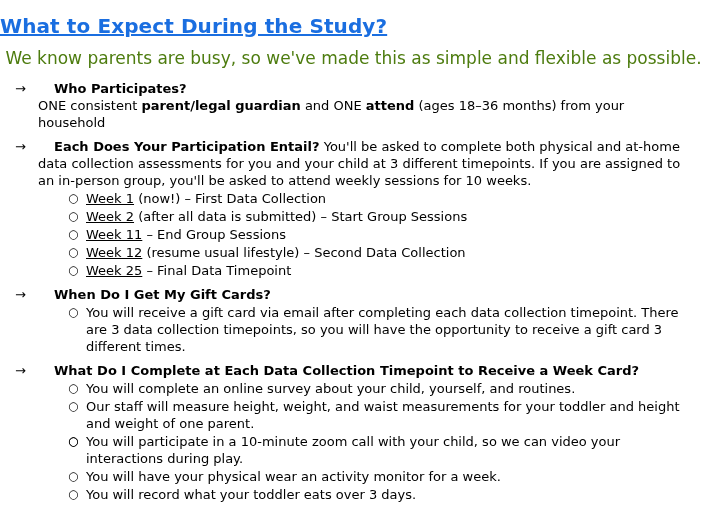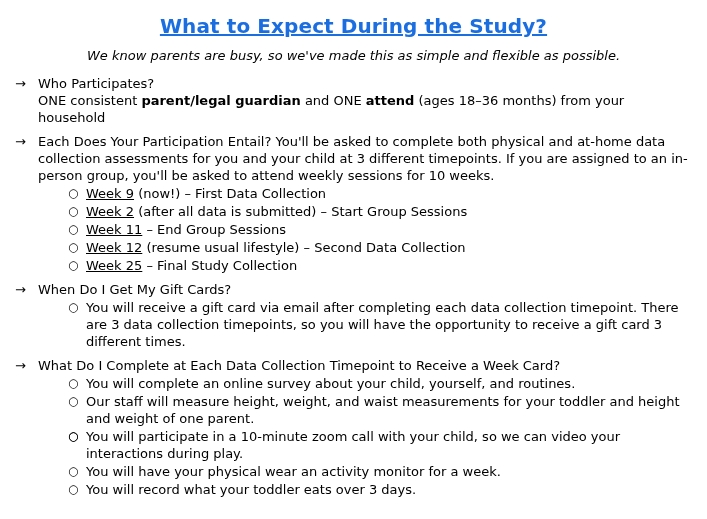--- a/index.html
+++ b/index.html
@@ -15,34 +15,32 @@
     overflow: hidden;
   }
   .page {
     position: relative;
     width: 707px;
     height: 519px;
     padding: 0;
     box-sizing: border-box;
   }
   .title {
-    text-align: center;
     color: #1a6ee0;
     font-weight: bold;
     font-size: 20px;
     text-decoration: underline;
     margin: 14px 0 0 0;
     letter-spacing: 0.1px;
   }
   .subtitle {
     text-align: center;
-    font-size: 13px;
+    font-size: 17px;
     margin: 10px 0 0 0;
-    color: #000000;
-    font-style: italic;
+    color: #4d7c0f;
   }
   .content {
     margin-top: 12px;
     padding-left: 38px;
     padding-right: 18px;
   }
   .arrow-item {
     position: relative;
     margin-top: 7px;
   }
@@ -55,21 +53,22 @@
     top: 0px;
     font-size: 13px;
     color: #000;
     line-height: 17px;
   }
   .arrow-text {
     font-size: 13px;
     line-height: 17px;
   }
   .arrow-text .hd {
-    font-weight: normal;
+    font-weight: bold;
+    margin-left: 16px;
   }
   .sub-list {
     margin: 1px 0 0 0;
     padding-left: 48px;
   }
   .sub-item {
     position: relative;
     font-size: 13px;
     line-height: 17px;
     margin-top: 1px;
@@ -105,37 +104,37 @@
     </div>
 
     <div class="arrow-item">
       <span class="arrow-glyph">→</span>
       <div class="arrow-text">
         <span class="hd">Each Does Your Participation Entail?</span><span> You'll be asked to complete both physical and at-home data collection assessments for you and your child at 3 different timepoints. If you are assigned to an in-person group, you'll be asked to attend weekly sessions for 10 weeks.</span>
       </div>
       <div class="sub-list">
         <div class="sub-item">
           <span class="circle-glyph">○</span>
-          <span class="ul">Week 9</span><span> (now!) – First Data Collection</span>
+          <span class="ul">Week 1</span><span> (now!) – First Data Collection</span>
         </div>
         <div class="sub-item">
           <span class="circle-glyph">○</span>
           <span class="ul">Week 2</span><span> (after all data is submitted) – Start Group Sessions</span>
         </div>
         <div class="sub-item">
           <span class="circle-glyph">○</span>
           <span class="ul">Week 11</span><span> – End Group Sessions</span>
         </div>
         <div class="sub-item">
           <span class="circle-glyph">○</span>
           <span class="ul">Week 12</span><span> (resume usual lifestyle) – Second Data Collection</span>
         </div>
         <div class="sub-item">
           <span class="circle-glyph">○</span>
-          <span class="ul">Week 25</span><span> – Final Study Collection</span>
+          <span class="ul">Week 25</span><span> – Final Data Timepoint</span>
         </div>
       </div>
     </div>
 
     <div class="arrow-item">
       <span class="arrow-glyph">→</span>
       <div class="arrow-text">
         <span class="hd">When Do I Get My Gift Cards?</span>
       </div>
       <div class="sub-list">

